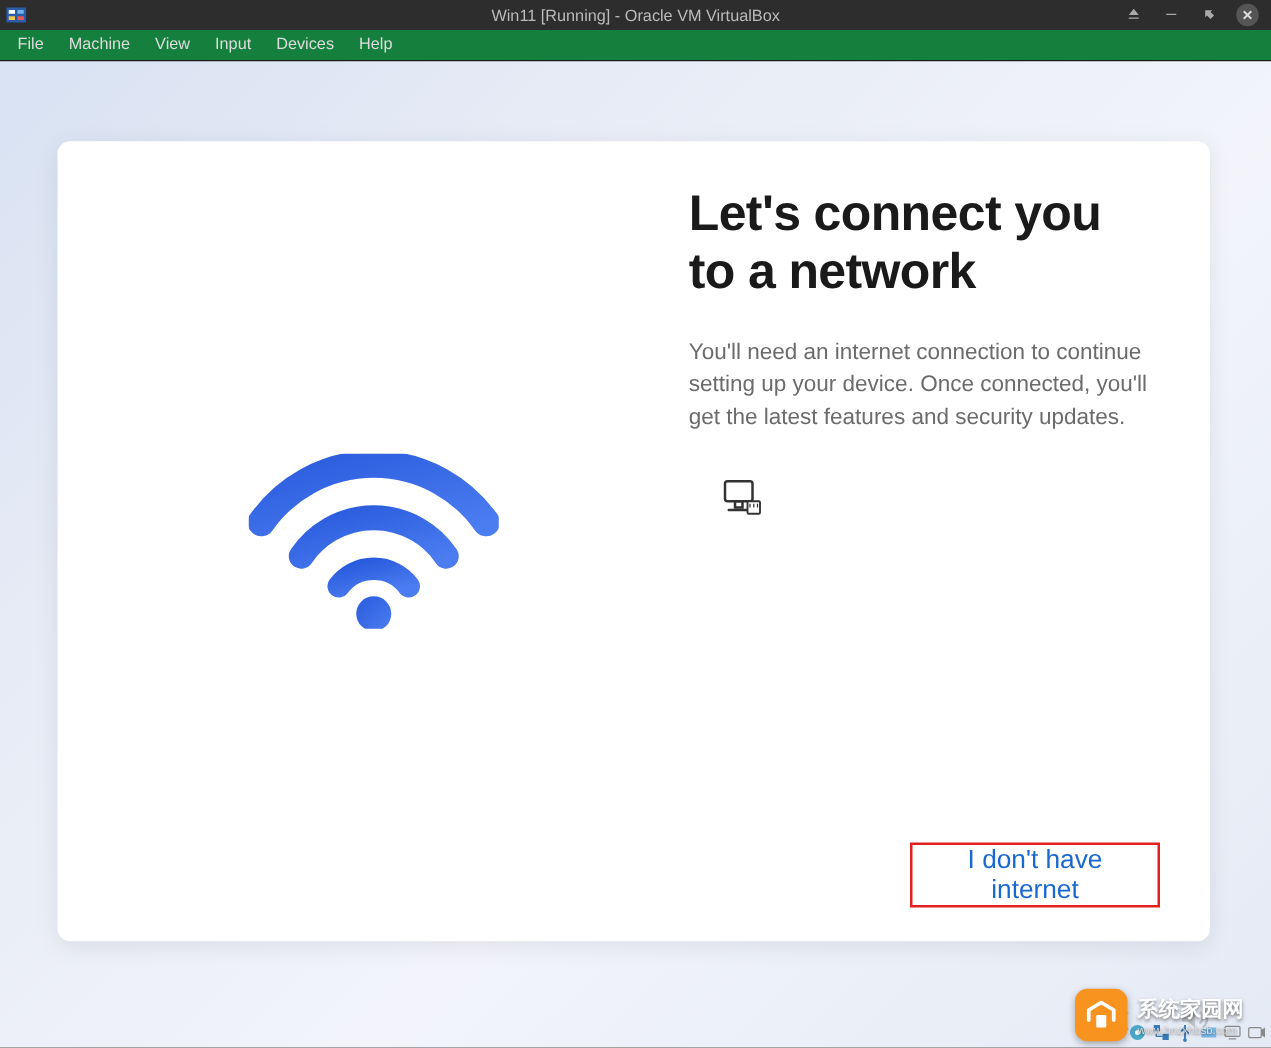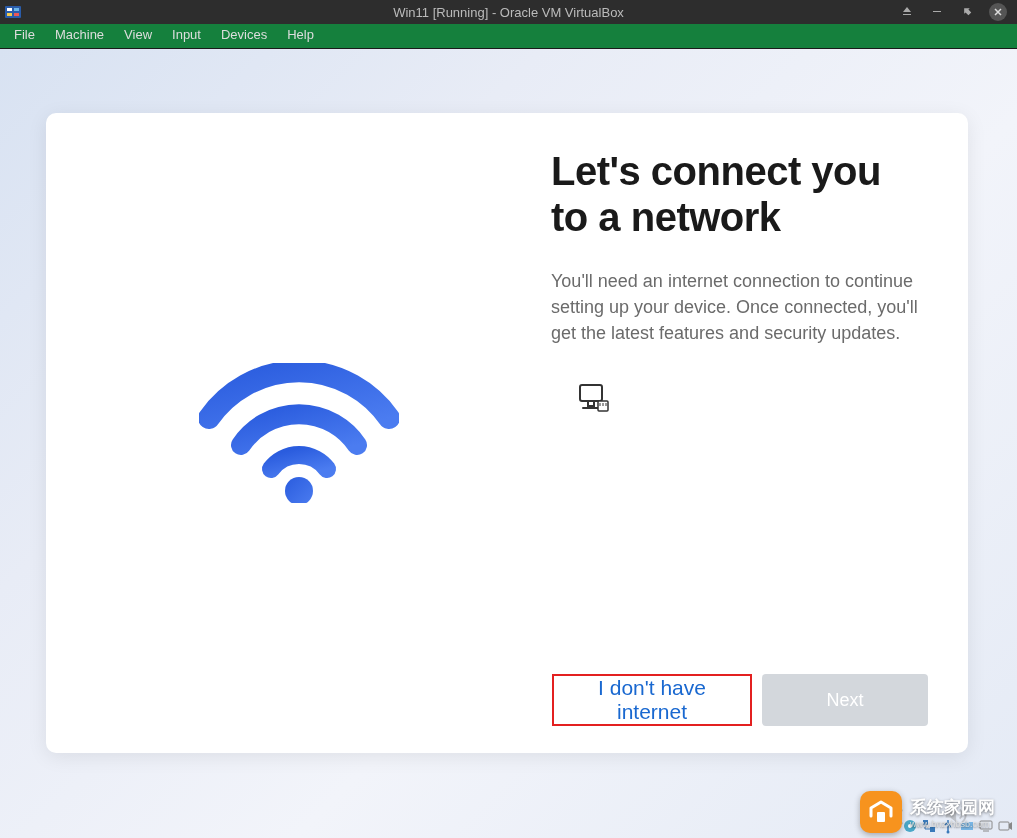--- a/index.html
+++ b/index.html
@@ -343,21 +343,20 @@
             <line x1="24" y1="22" x2="24" y2="25" stroke="#333" stroke-width="1"></line>
             <line x1="27" y1="22" x2="27" y2="25" stroke="#333" stroke-width="1"></line>
             <line x1="30" y1="22" x2="30" y2="25" stroke="#333" stroke-width="1"></line>
           </svg>
         </div>
       </div>
     </div>
 
     <div class="oobe-buttons">
       <button class="btn-secondary">I don't have internet</button>
-      <button class="btn-primary">Next</button>
     </div>
   </div>
 
   <div class="oobe-bottom-icons">
     <svg width="28" height="28" viewBox="0 0 24 24">
         <circle cx="12" cy="4" r="2" fill="#888"></circle>
         <path d="M12 7 L12 14 M8 9 L16 9 M12 14 L8 20 M12 14 L16 20" stroke="#888" stroke-width="2" stroke-linecap="round" fill="none"></path>
       </svg>
     <svg width="28" height="28" viewBox="0 0 24 24">
         <path d="M4 9 L8 9 L13 5 L13 19 L8 15 L4 15 Z" fill="#888"></path>

